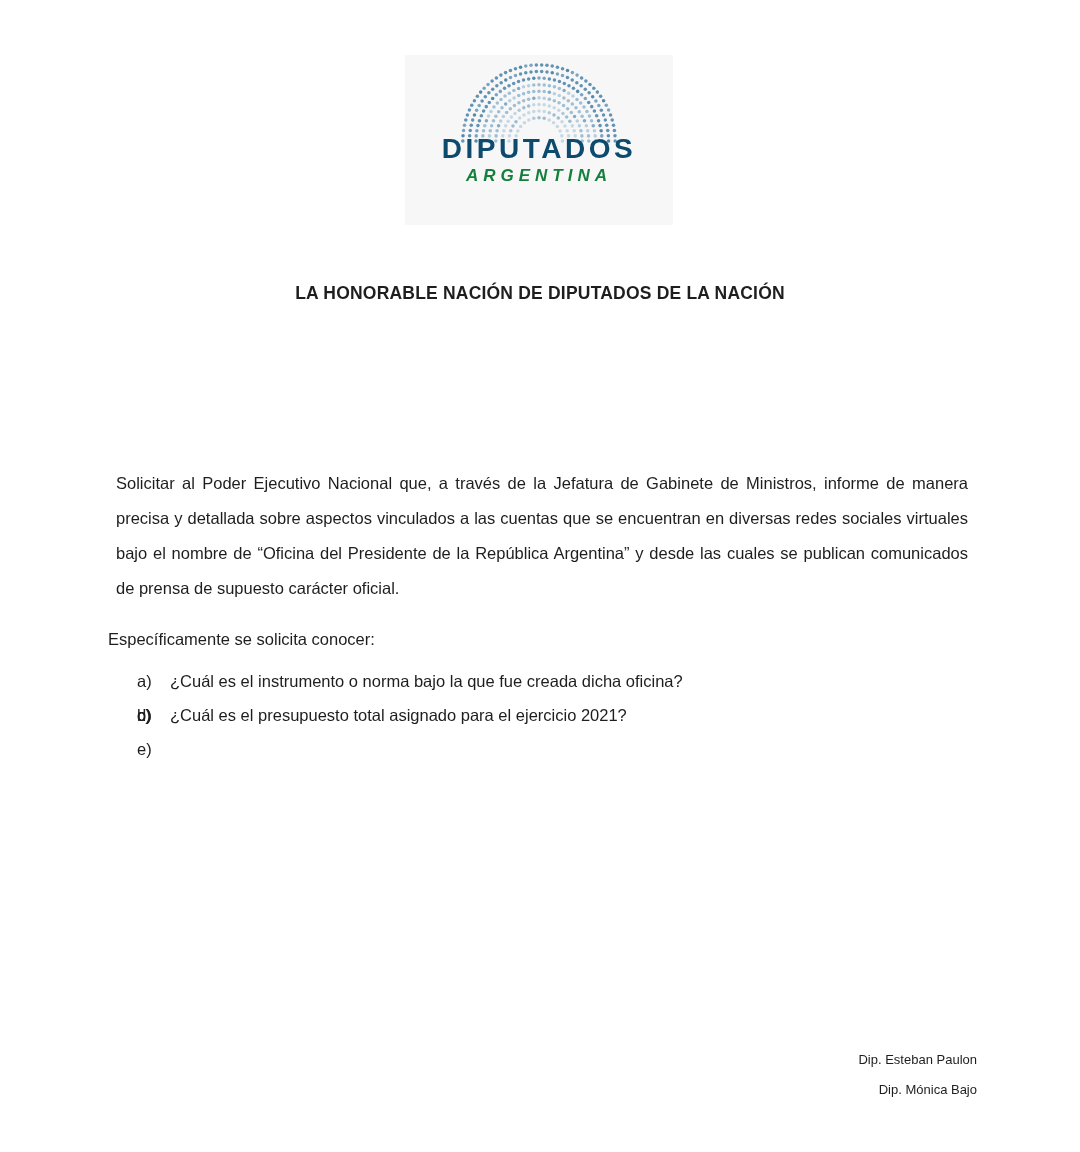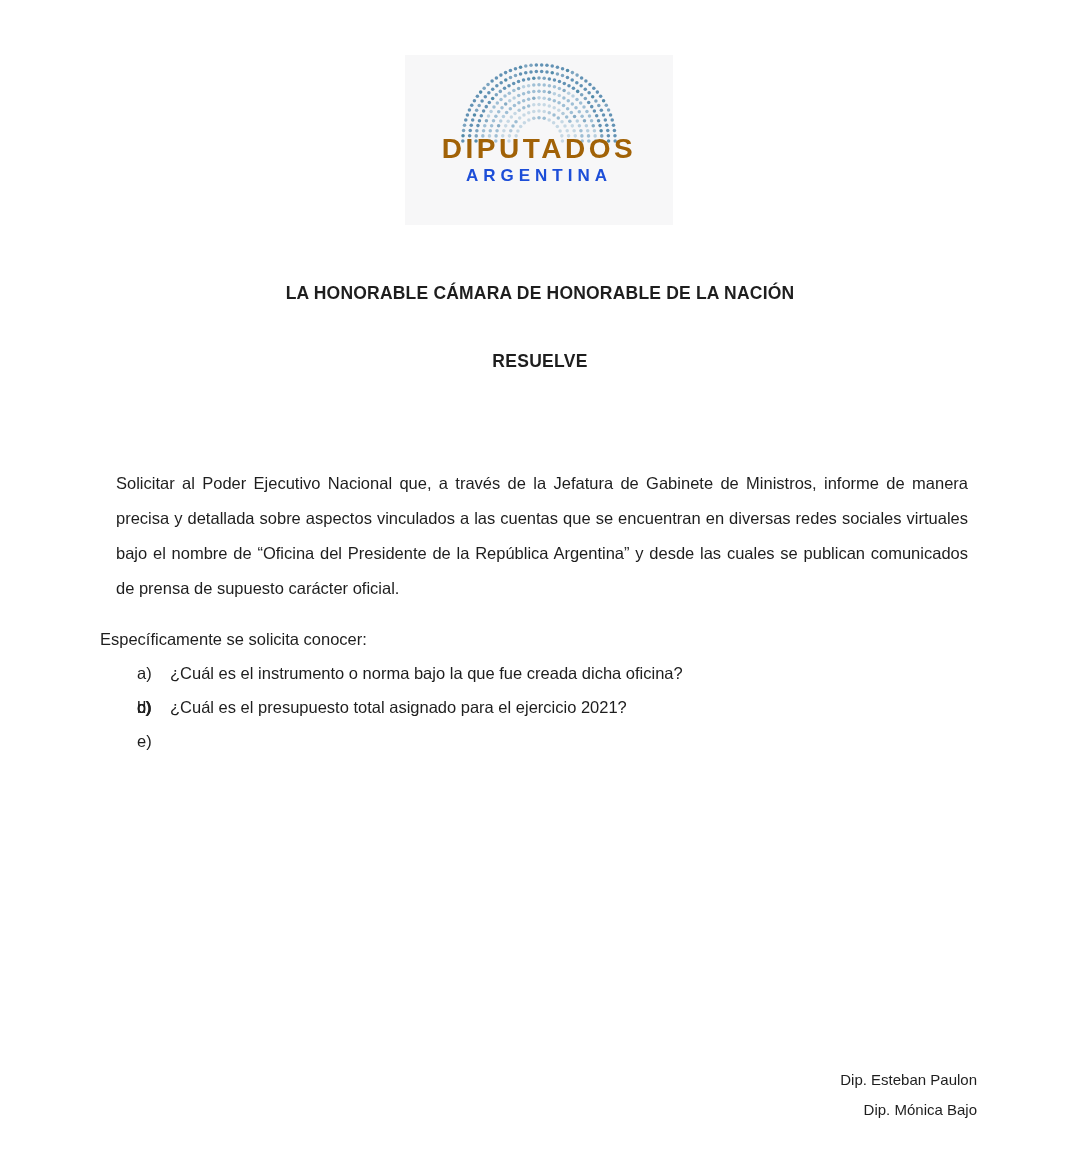--- a/index.html
+++ b/index.html
@@ -91,21 +91,21 @@
     width: 884px;
     font-size: 16.5px;
     line-height: 35px;
   }
   .intro {
     margin: 16px;
     text-align: justify;
     text-justify: inter-word;
   }
   .request-lead {
-    margin: 0;
+    margin: 8px;
     text-align: left;
   }
   .request-list {
     margin: 0;
     padding: 0;
     list-style: none;
   }
   .request-item {
     position: relative;
     padding-left: 70px;
@@ -116,23 +116,22 @@
     left: 37px;
     top: 0;
   }
 
   
   .signatures {
     position: absolute;
     right: 103px;
     top: 1045px;
     text-align: right;
-    font-size: 15px;
+    font-size: 13px;
     line-height: 30px;
-    margin-top: 20px;
   }
 </style>
 </head>
 <body>
 
 <div class="page">
 
   <div class="logo-box" style="background: rgb(247, 247, 248);">
     <div class="hemicycle-wrap">
       <svg id="hemicycle-svg" width="166" height="84" viewBox="0 0 170 86" aria-hidden="true">
@@ -408,26 +407,25 @@
           <circle cx="85.00" cy="58.00" r="1.8" fill="#9cbdd3"></circle>
           <circle cx="90.34" cy="58.60" r="1.8" fill="#9cbdd3"></circle>
           <circle cx="95.41" cy="60.38" r="1.8" fill="#c6d8e4"></circle>
           <circle cx="99.96" cy="63.24" r="1.8" fill="#c6d8e4"></circle>
           <circle cx="103.76" cy="67.04" r="1.8" fill="#c6d8e4"></circle>
           <circle cx="106.62" cy="71.59" r="1.8" fill="#c6d8e4"></circle>
           <circle cx="108.40" cy="76.66" r="1.8" fill="#c6d8e4"></circle>
           <circle cx="109.00" cy="82.00" r="1.8" fill="#c6d8e4"></circle>
         </svg>
     </div>
-    <div class="logo-title" style="color: #a16207;">DIPUTADOS</div>
-    <div class="logo-sub" style="color: #1d4ed8;">ARGENTINA</div>
+    <div class="logo-title" style="color: #0c4a6e;">DIPUTADOS</div>
+    <div class="logo-sub" style="color: #15803d; font-style: italic;">ARGENTINA</div>
   </div>
 
-  <div class="doc-heading">LA HONORABLE CÁMARA DE HONORABLE DE LA NACIÓN</div>
-  <div class="doc-subheading">RESUELVE</div>
+  <div class="doc-heading">LA HONORABLE NACIÓN DE DIPUTADOS DE LA NACIÓN</div>
 
   <div class="doc-body">
     <p class="intro">Solicitar al Poder Ejecutivo Nacional que, a través de la Jefatura de Gabinete de Ministros, informe de manera precisa y detallada sobre aspectos vinculados a las cuentas que se encuentran en diversas redes sociales virtuales bajo el nombre de “Oficina del Presidente de la República Argentina” y desde las cuales se publican comunicados de prensa de supuesto carácter oficial.</p>
     <p class="request-lead">Específicamente se solicita conocer:</p>
     <ul class="request-list">
       <li class="request-item">
         <span class="marker">a)</span>
         <span>¿Cuál es el instrumento o norma bajo la que fue creada dicha oficina?</span>
       </li>
       <li class="request-item">

